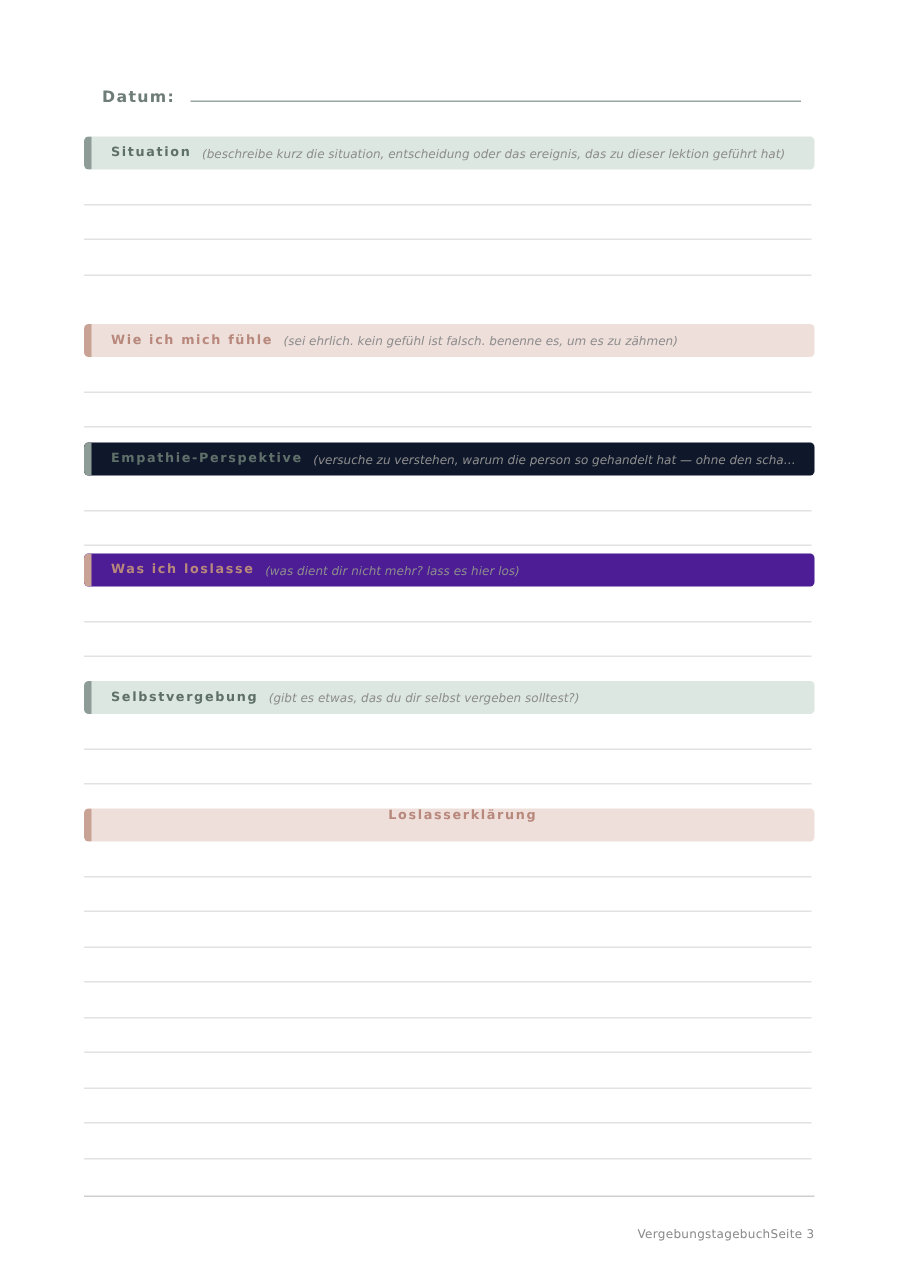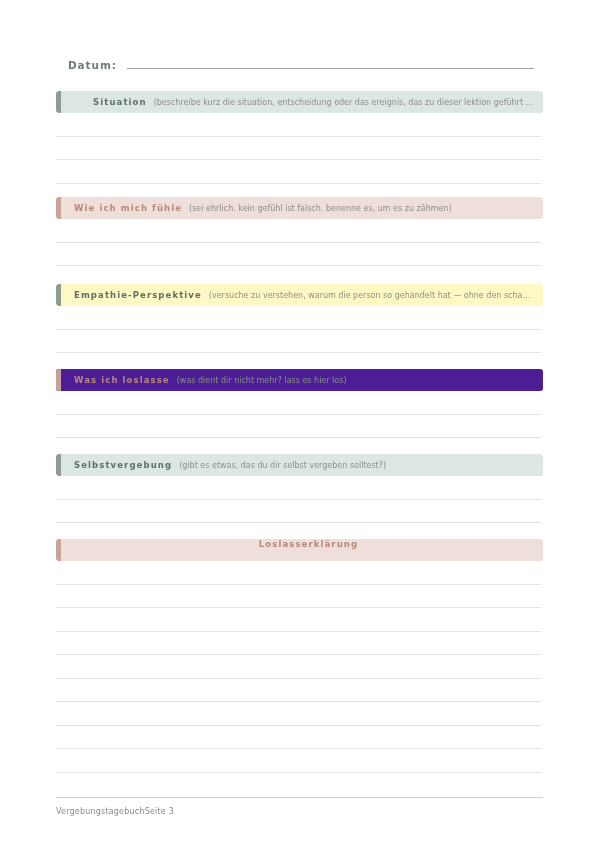--- a/index.html
+++ b/index.html
@@ -66,20 +66,21 @@
   .bar .label {
     margin-left: 18px;
     font-size: 8.5px;
     font-weight: bold;
     letter-spacing: 1.1px;
     white-space: nowrap;
   }
   .bar .hint {
     margin-left: 7px;
     font-size: 8px;
+    font-style: italic;
     color: #8d8d8d;
     white-space: nowrap;
     overflow: hidden;
     text-overflow: ellipsis;
     padding-right: 8px;
   }
 
   
   .sec-green .bar { background: #dde7e2; }
   .sec-green .accent { background: #8d9c96; }
@@ -98,67 +99,67 @@
     width: 485px;
   }
 
   
   .footer {
     position: absolute;
     left: 56px;
     top: 797px;
     width: 487px;
     border-top: 1px solid #cfcfcf;
-    padding-top: 9px;
+    padding-top: 20px;
     display: flex;
-    justify-content: flex-start;
+    justify-content: flex-end;
     align-items: center;
   }
   .footer span {
     font-size: 8px;
     color: #8a8a8a;
     letter-spacing: 0.2px;
   }
 </style>
 </head>
 <body>
 
 <div class="page">
 
   <div class="date-row">
     <div class="date-label">Datum:</div>
     <div class="date-line"></div>
   </div>
 
   <div id="sections-host">
       <div class="section sec-green" style="top: 91px;">
-        <div class="bar" style="background: rgb(221, 231, 226); padding-left: 19px;">
+        <div class="bar" style="background: rgb(221, 231, 226);">
           <div class="accent" style="background: rgb(141, 156, 150);"></div>
           <div class="label">Situation</div>
           <div class="hint">(beschreibe kurz die situation, entscheidung oder das ereignis, das zu dieser lektion geführt hat)</div>
         </div>
         <div class="lines">
           <div class="wline"></div>
           <div class="wline"></div>
           <div class="wline"></div>
         </div>
       </div>
-      <div class="section sec-pink" style="top: 197px;">
+      <div class="section sec-pink" style="top: 216px;">
         <div class="bar" style="background: rgb(238, 223, 218);">
           <div class="accent" style="background: rgb(201, 162, 150);"></div>
           <div class="label">Wie ich mich fühle</div>
           <div class="hint">(sei ehrlich. kein gefühl ist falsch. benenne es, um es zu zähmen)</div>
         </div>
         <div class="lines">
           <div class="wline"></div>
           <div class="wline"></div>
         </div>
       </div>
       <div class="section sec-green" style="top: 284px;">
-        <div class="bar" style="background: #fef9c3;">
+        <div class="bar" style="background: #0f172a; margin-top: 11px;">
           <div class="accent" style="background: rgb(141, 156, 150);"></div>
           <div class="label">Empathie-Perspektive</div>
           <div class="hint">(versuche zu verstehen, warum die person so gehandelt hat — ohne den schade...</div>
         </div>
         <div class="lines">
           <div class="wline"></div>
           <div class="wline"></div>
         </div>
       </div>
       <div class="section sec-pink" style="top: 369px;">

